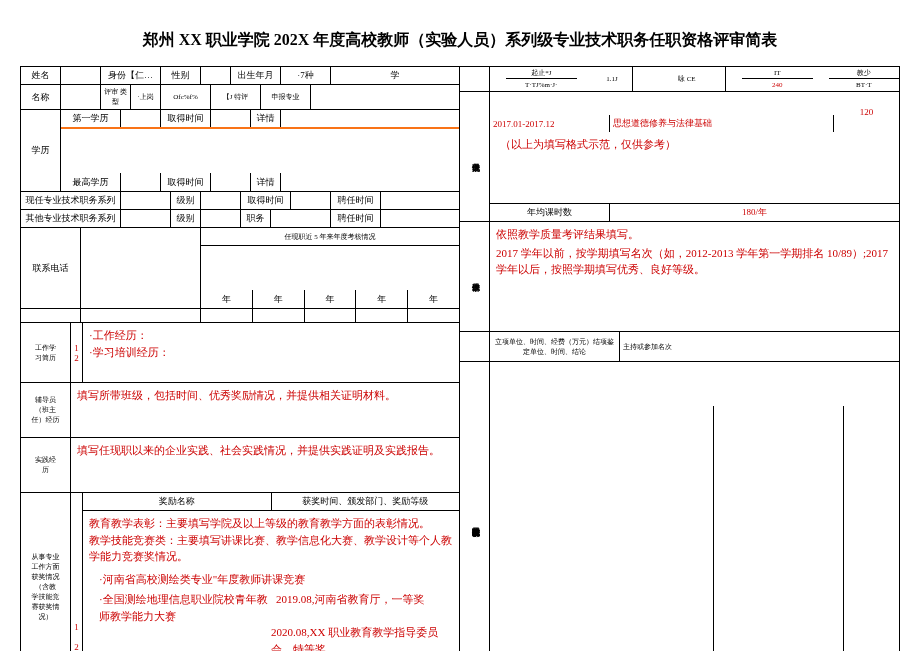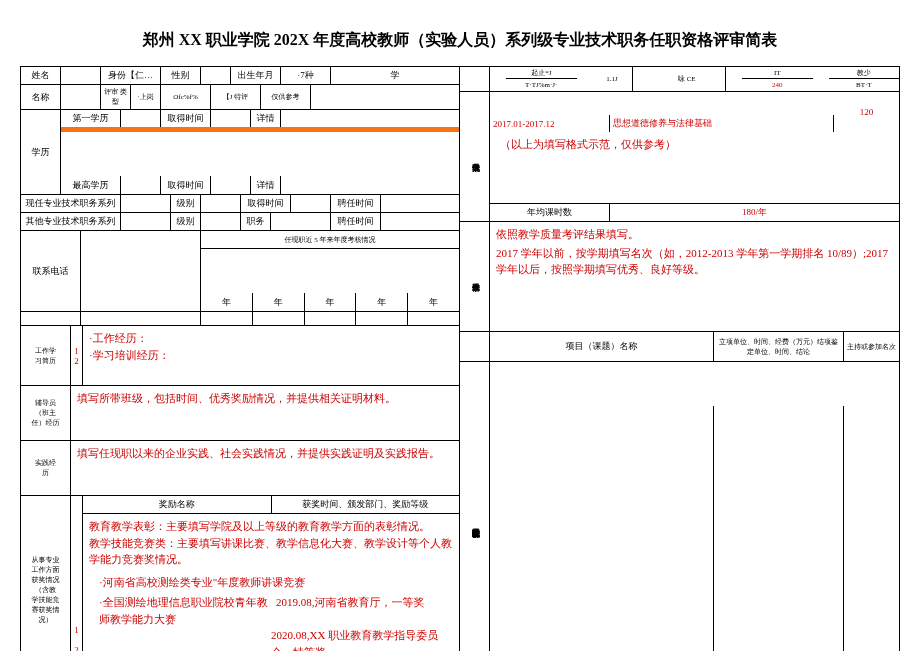--- a/index.html
+++ b/index.html
@@ -99,28 +99,28 @@
     </div>
 
     <div class="row">
       <div class="cell w40">名称</div>
       <div class="cell w40"></div>
       <div class="cell w30 small">评审
 类型</div>
       <div class="cell w30 small">·上岗</div>
       <div class="cell w50 small">Ofc%f%</div>
       <div class="cell w50 small">【J 特评</div>
-      <div class="cell w50 small">仅供参考</div>
+      <div class="cell w50 small">申报专业</div>
       <div class="cell flex1"></div>
     </div>
 
     <div class="row" style="min-height:36px;">
       <div class="cell w40">学历</div>
       <div class="flex-col">
-        <div class="row" style="border-bottom:5px solid #f97316;font-family:Liberation Mono, monospace;">
+        <div class="row" style="border-bottom:2px solid #f97316;font-family:Liberation Mono, monospace;">
           <div class="cell w60">第一学历</div>
           <div class="cell w40"></div>
           <div class="cell w50">取得时间</div>
           <div class="cell w40"></div>
           <div class="cell w30">详情</div>
           <div class="cell flex1"></div>
         </div>
         <div class="row noborder-b">
           <div class="cell w60">最高学历</div>
           <div class="cell w40"></div>
@@ -291,21 +291,20 @@
     <div class="section" style="min-height:110px;">
       <div class="section-label">学果价况教效评情</div>
       <div class="section-body red">
         <div>依照教学质量考评结果填写。</div>
         <div style="margin-top:2px">2017 学年以前，按学期填写名次（如，2012-2013 学年第一学期排名 10/89）;2017 学年以后，按照学期填写优秀、良好等级。</div>
       </div>
     </div>
 
     <div class="row" style="min-height:30px;">
       <div class="cell w30"></div>
-      <div class="cell flex1">项目（课题）名称</div>
       <div class="cell small" style="width:130px">立项单位、时间、经费（万元）结项鉴定单位、时间、结论</div>
       <div class="cell small" style="width:55px">主持或参加名次</div>
     </div>
 
     <div class="section" style="flex:1;">
       <div class="section-label">教班教程数目突育如职工三项获二己学课学项改及情</div>
       <div class="flex-col">
         <div class="row" style="flex:1;border-bottom:none">
           <div class="cell flex1"></div>
           <div class="cell" style="width:130px"></div>

